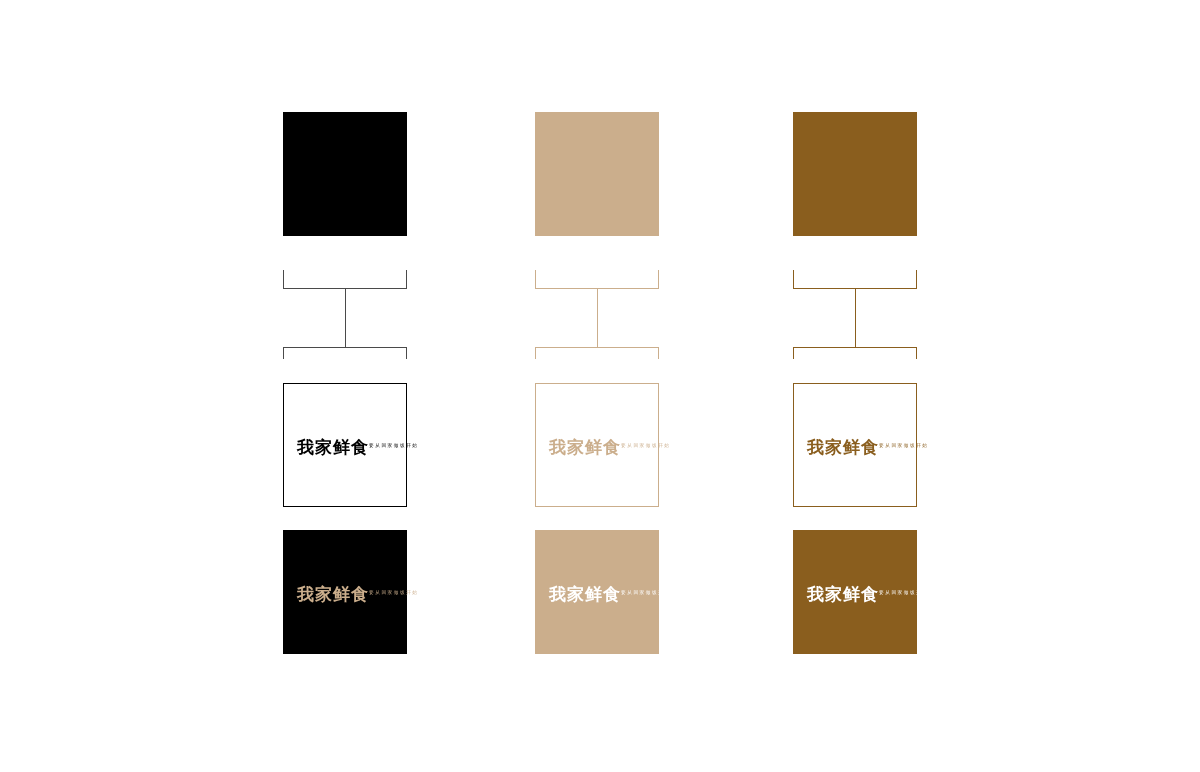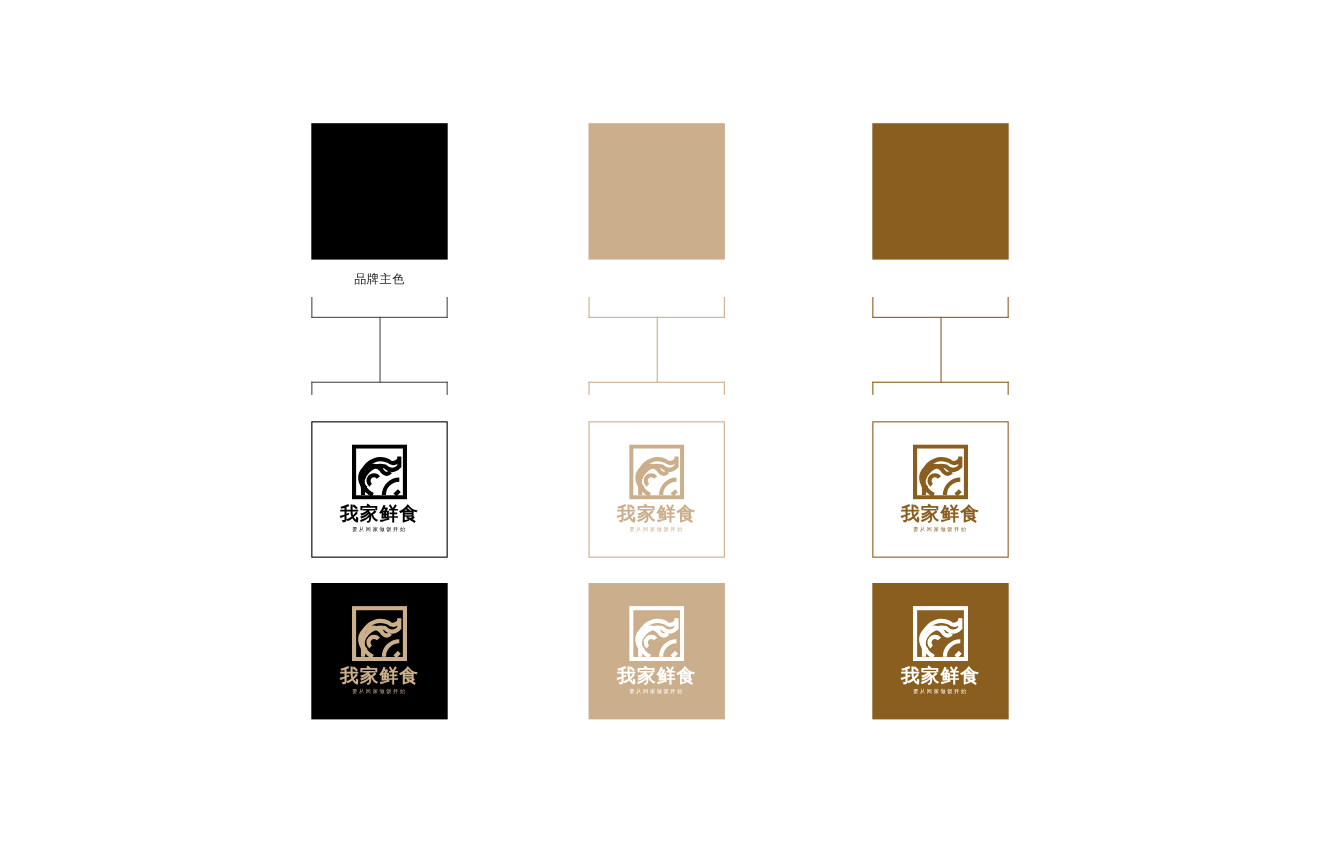--- a/index.html
+++ b/index.html
@@ -84,21 +84,20 @@
     display: flex;
     align-items: center;
     justify-content: center;
   }
   .card-light { top: 383px; background: #ffffff; border: 1px solid #000000; }
   .card-dark  { top: 530px; }
 
   .logo {
     width: 96px;
     display: flex;
-    flex-direction: column;
     align-items: center;
   }
   .logo-mark {
     width: 50px;
     height: 50px;
     display: block;
   }
   .logo-word {
     margin-top: 5px;
     font-size: 17px;
@@ -120,21 +119,20 @@
 </style>
 </head>
 <body style="background: rgb(255, 255, 255);">
 
 <div class="board">
 
   <div class="col col-0">
 
     <div class="swatch" style="background: rgb(0, 0, 0);"></div>
 
-    <div class="swatch-label" style="color: rgb(26, 26, 26);">品牌主色</div>
 
     <div class="connector" style="color: rgb(74, 74, 74);">
       <span class="conn-line conn-top-bar"></span>
       <span class="conn-line conn-top-l"></span>
       <span class="conn-line conn-top-r"></span>
       <span class="conn-line conn-spine"></span>
       <span class="conn-line conn-bot-bar"></span>
       <span class="conn-line conn-bot-l"></span>
       <span class="conn-line conn-bot-r"></span>
     </div>

